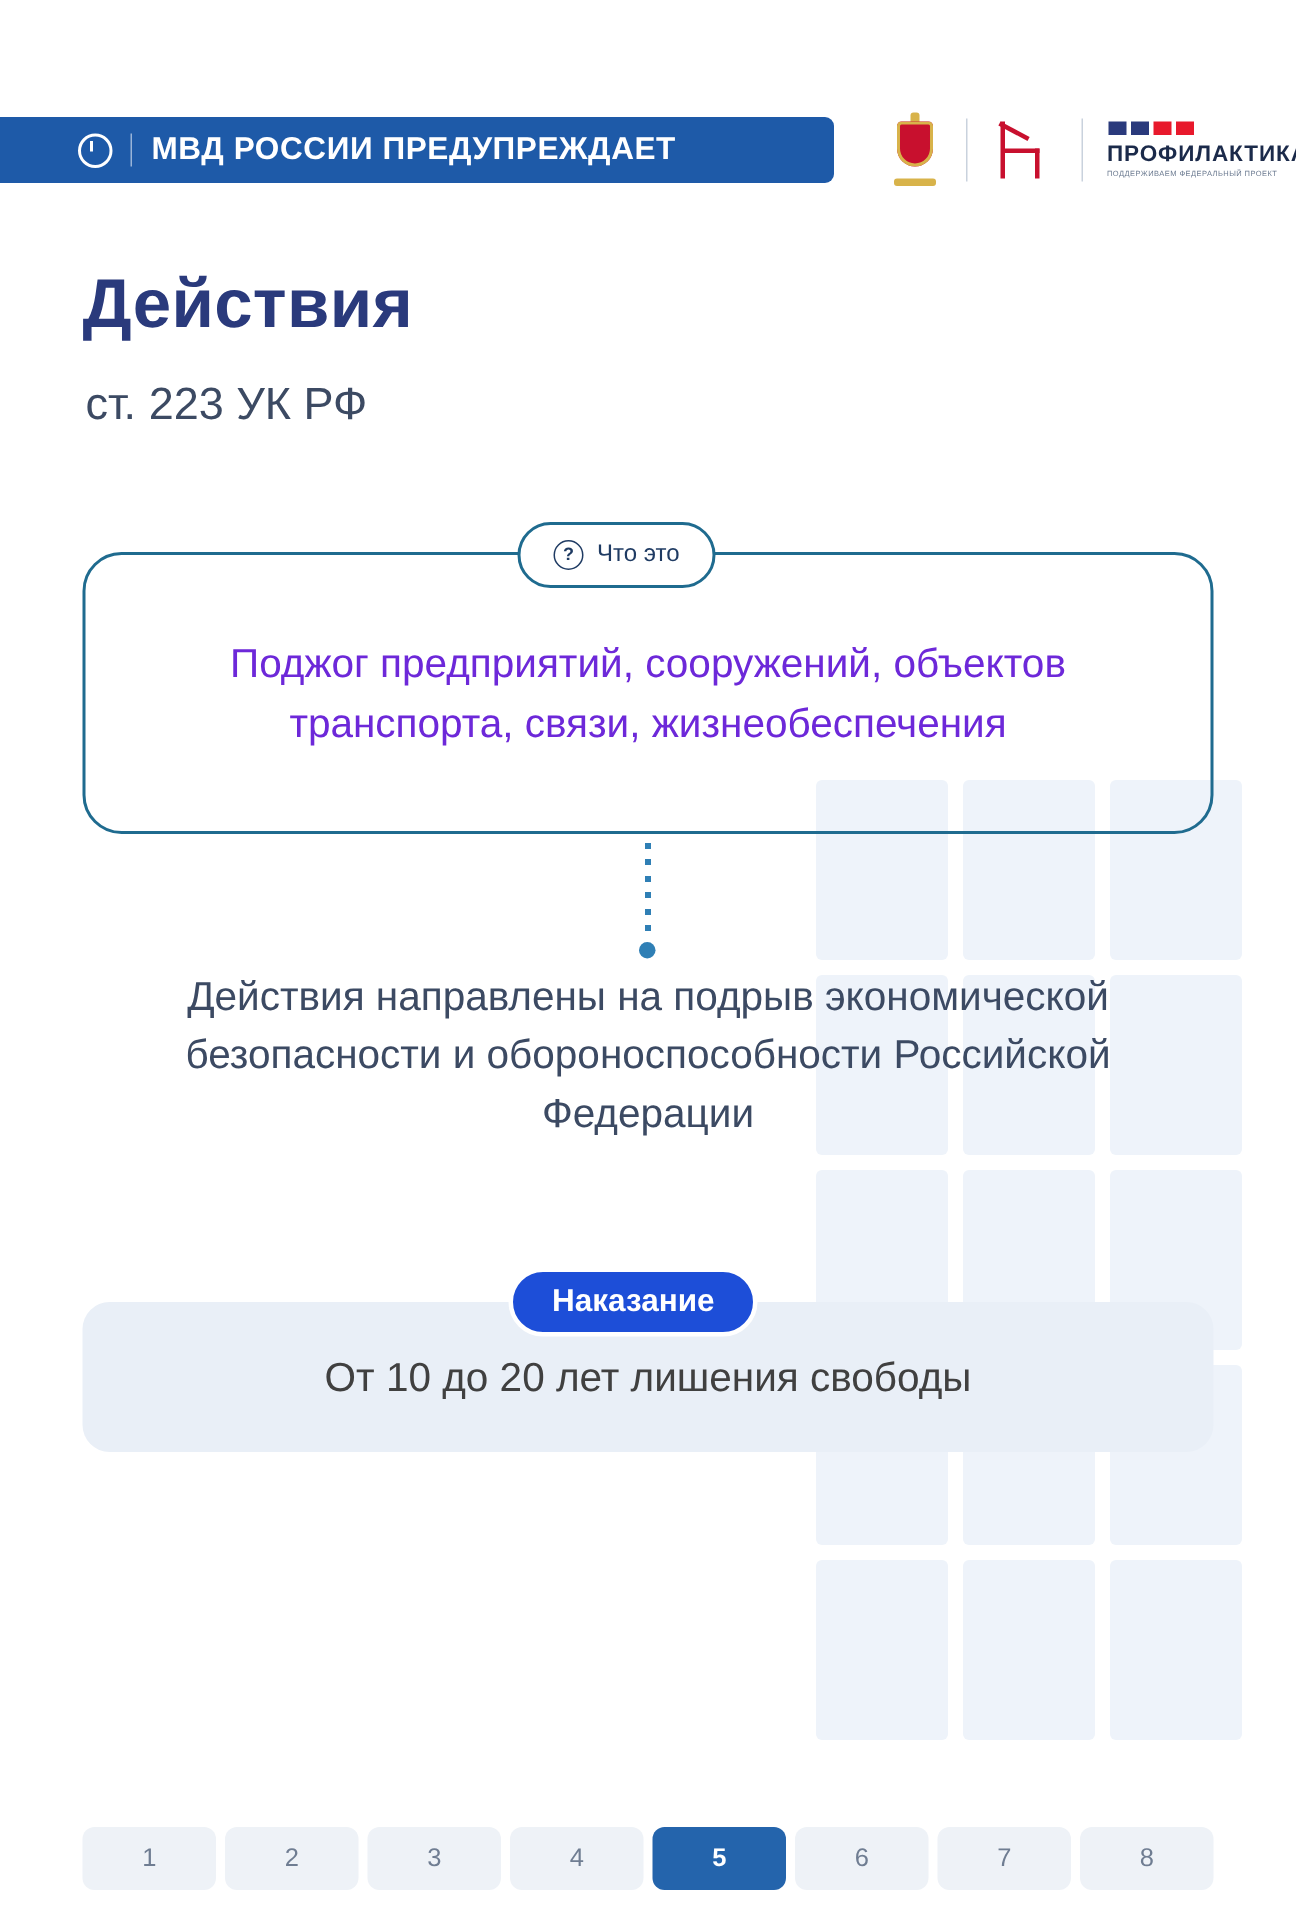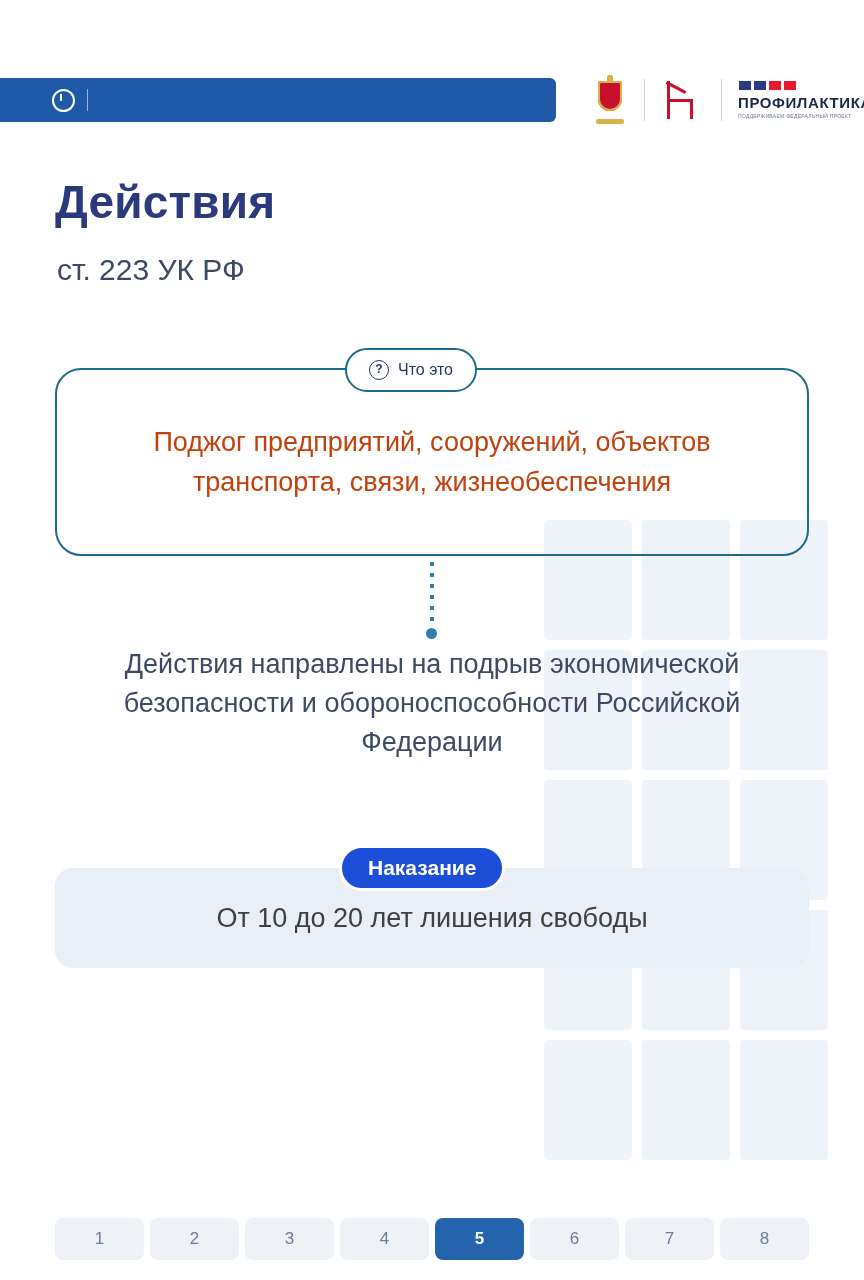--- a/index.html
+++ b/index.html
@@ -202,21 +202,21 @@
     border: 2px solid #1f6b8f;
     border-radius: 26px;
     box-sizing: border-box;
     display: flex;
     align-items: center;
     justify-content: center;
   }
   .card-what .text {
     font-size: 27px;
     line-height: 40px;
-    color: #c2410c;
+    color: #6d28d9;
     text-align: center;
     padding: 0 31px;
   }
   .badge-what {
     position: absolute;
     left: 345px;
     top: 348px;
     height: 44px;
     padding: 0 22px;
     border: 2px solid #1f6b8f;
@@ -361,20 +361,21 @@
   <span style="left:108px; top:390px; width:88px;  height:120px;"></span>
   <span style="left:206px; top:390px; width:88px;  height:120px;"></span>
   <span style="left:10px;  top:520px; width:88px;  height:120px;"></span>
   <span style="left:108px; top:520px; width:88px;  height:120px;"></span>
   <span style="left:206px; top:520px; width:88px;  height:120px;"></span>
 </div>
 
 <div class="header">
   <span class="clock-icon"></span>
   <span class="divider"></span>
+  <span class="title">МВД РОССИИ ПРЕДУПРЕЖДАЕТ</span>
 </div>
 
 <div class="logos">
   <span class="emblem">
     <i class="ray"></i>
     <i class="shield"></i>
     <i class="base"></i>
   </span>
   <span class="logo-sep"></span>
   <span class="chair-logo">

